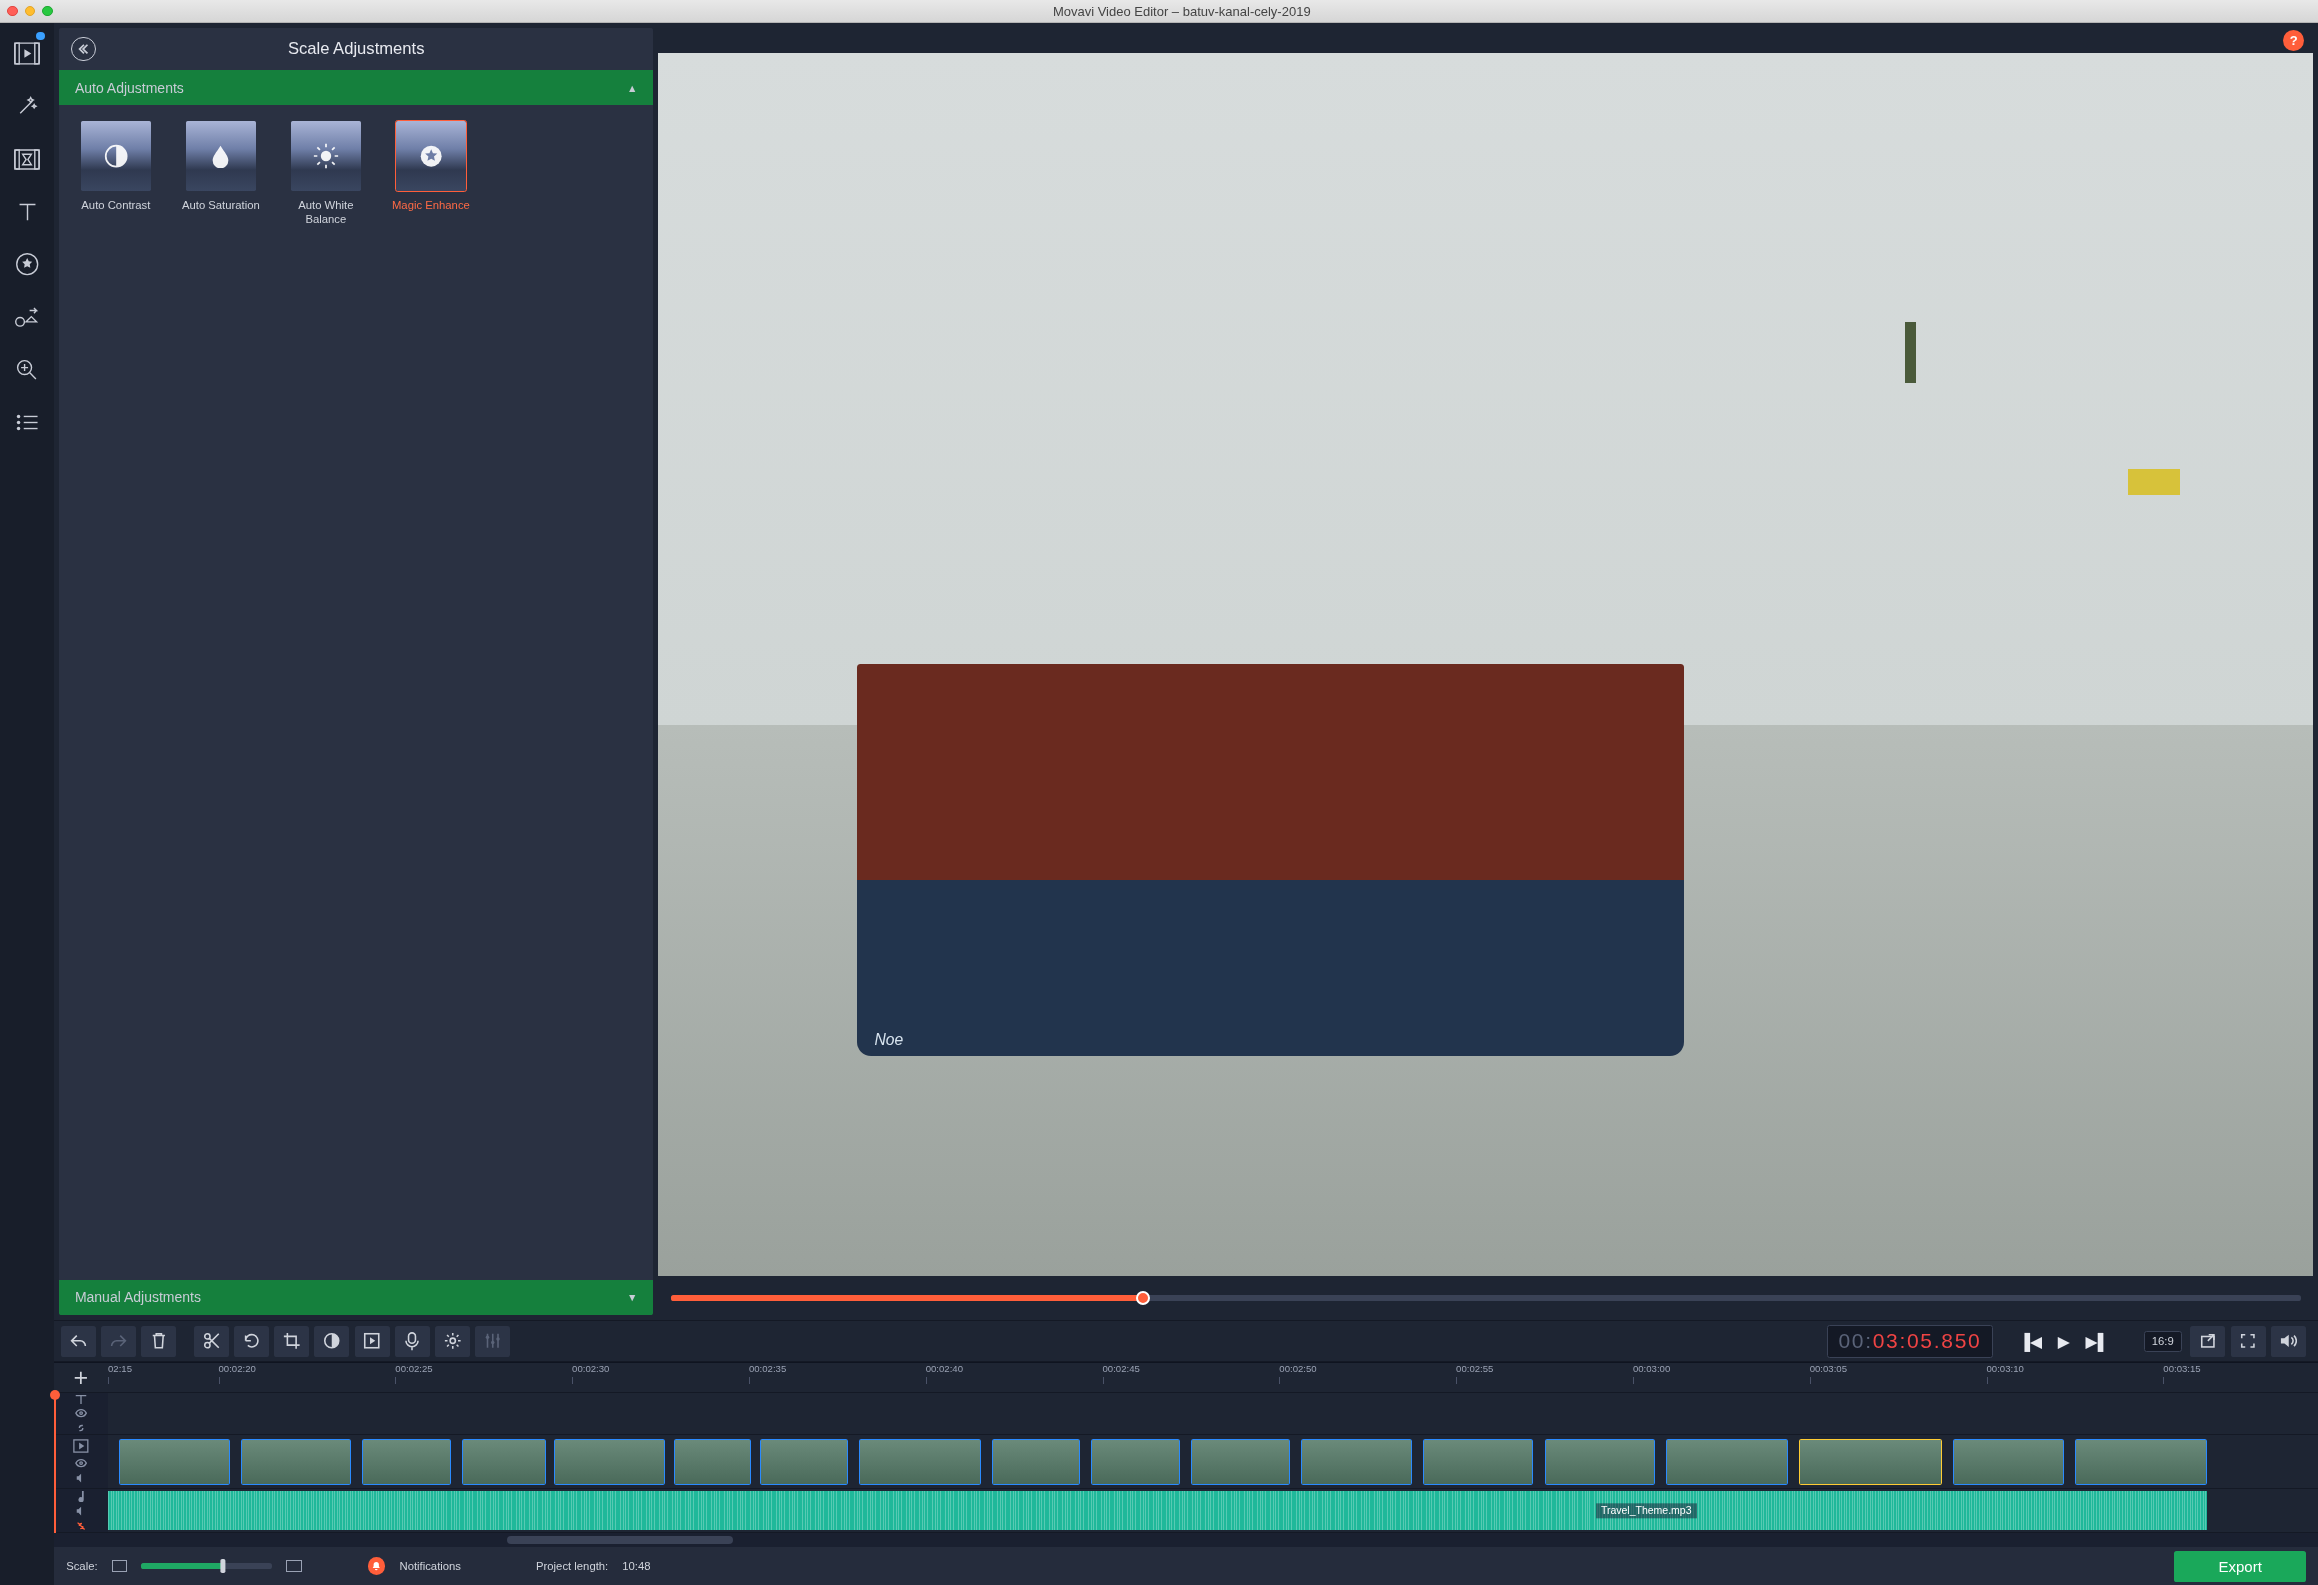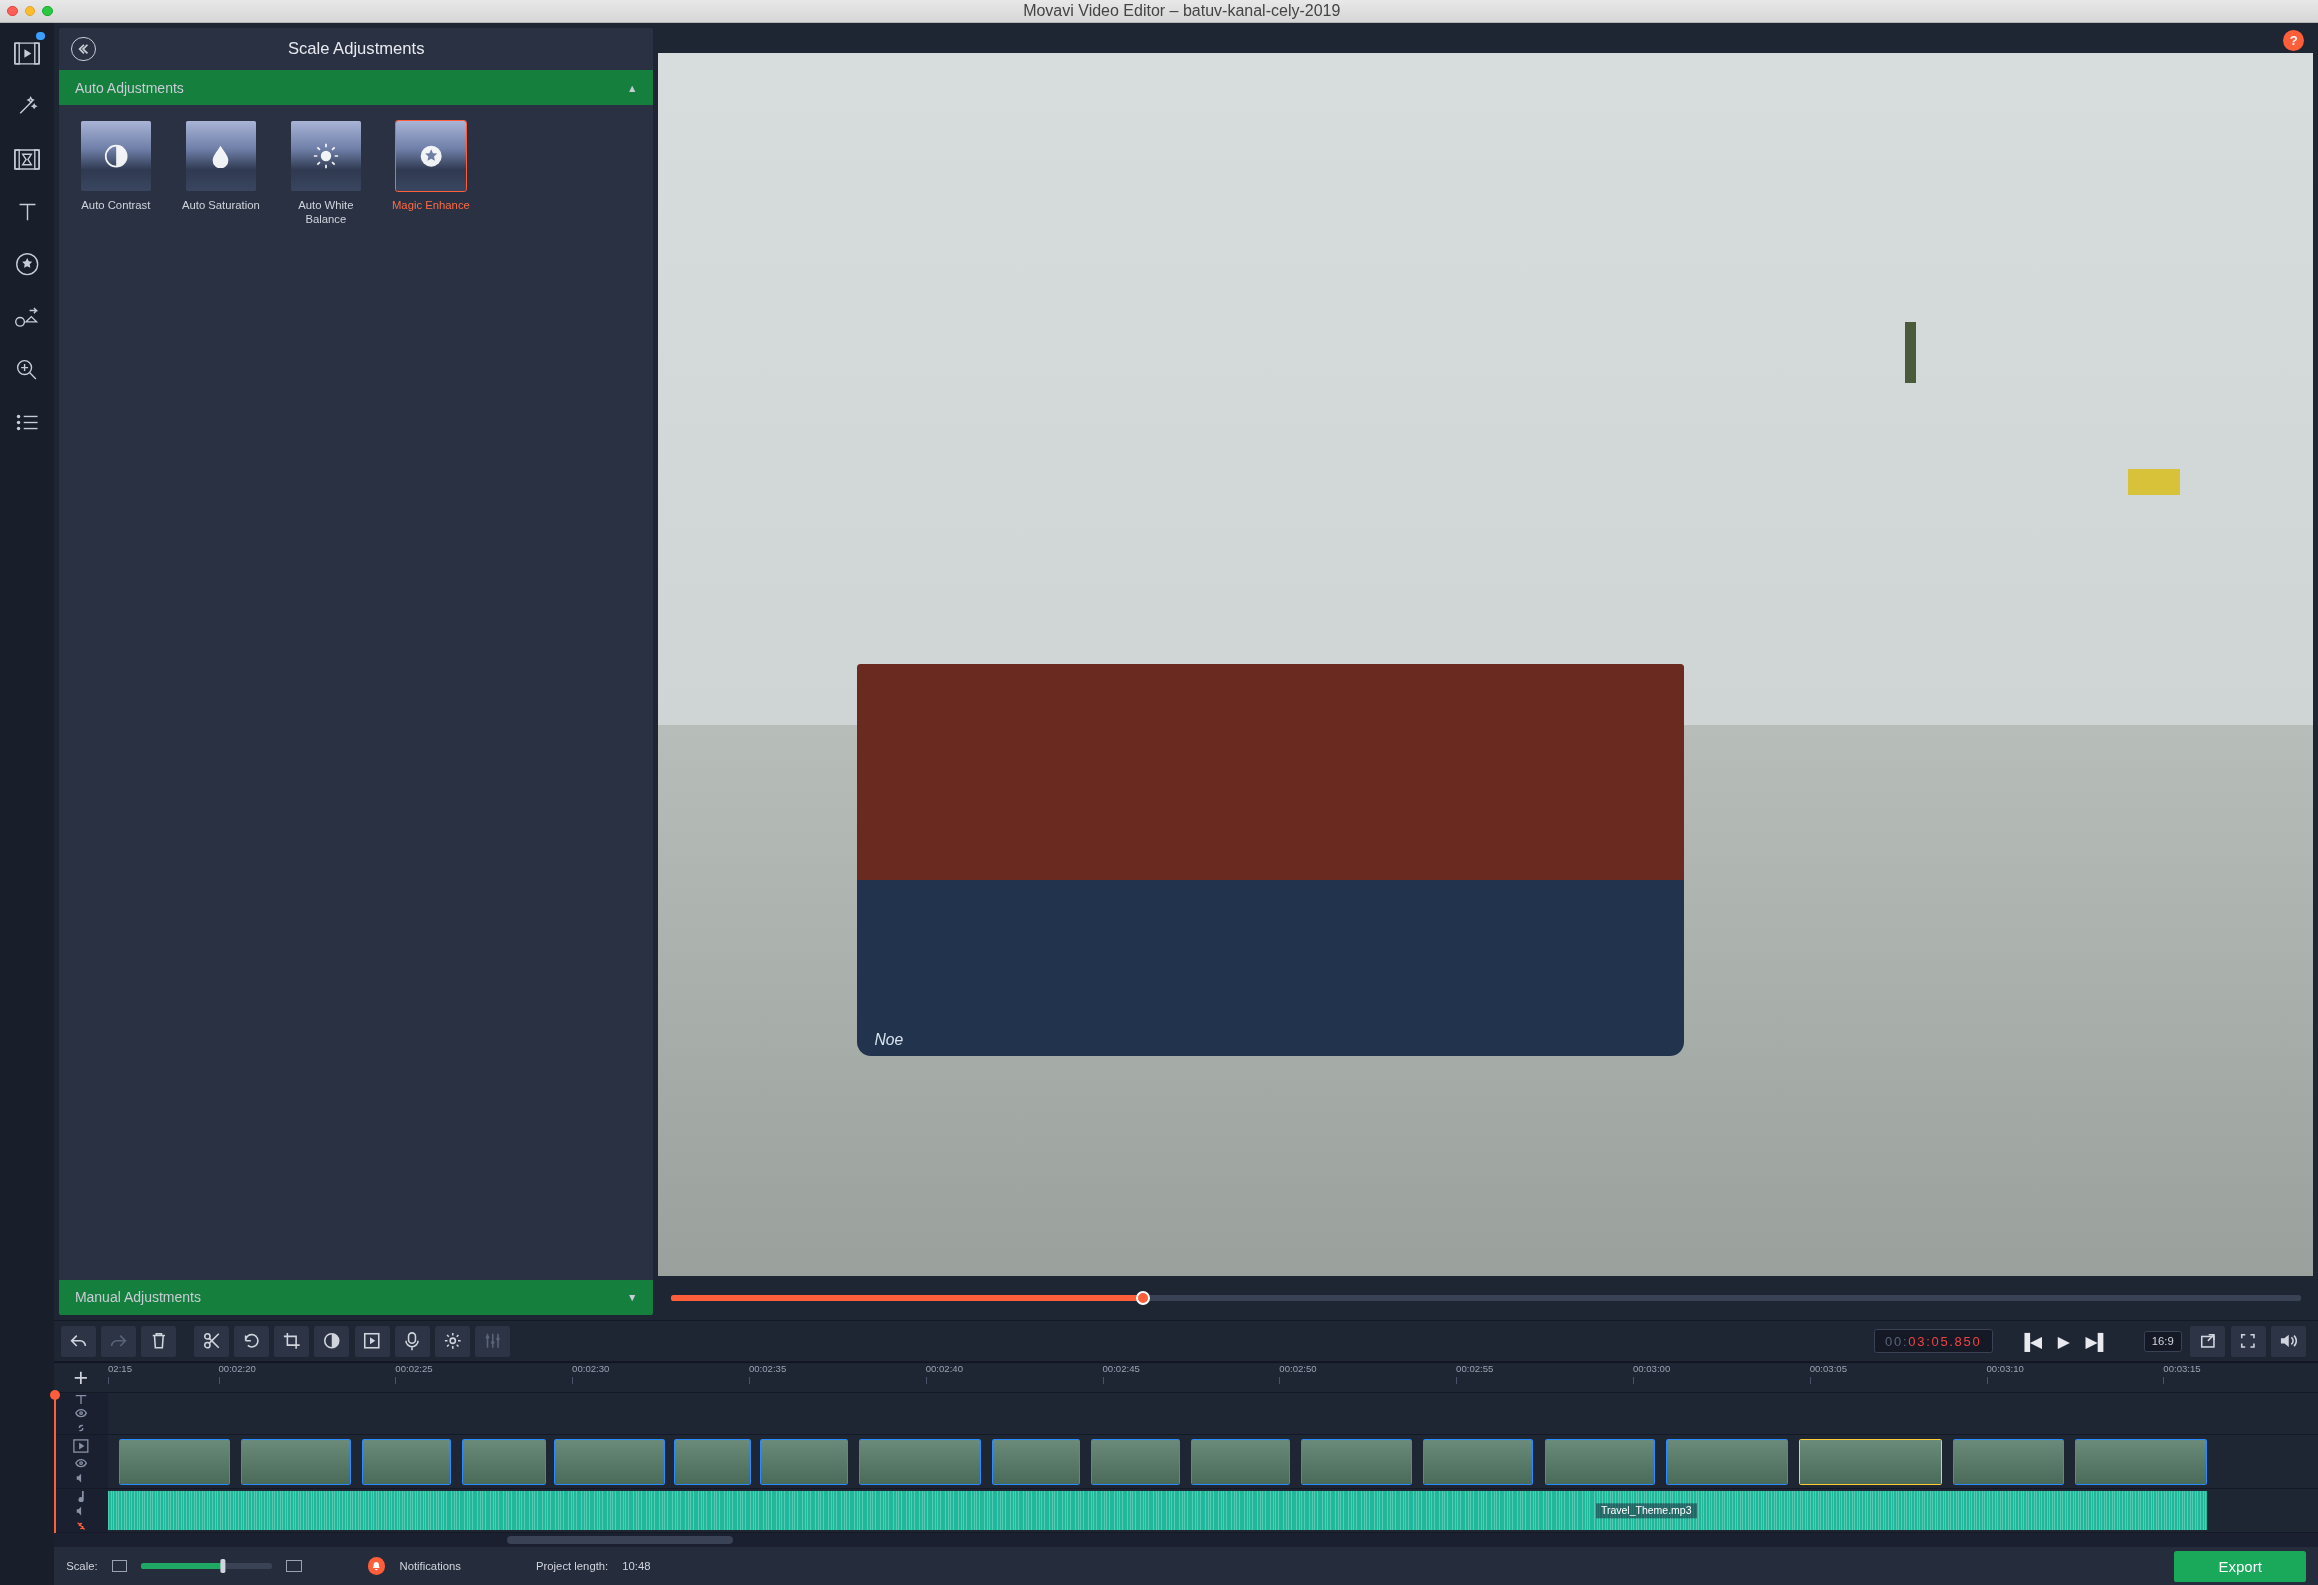--- a/index.html
+++ b/index.html
@@ -4,21 +4,21 @@
 <style>
 * { margin: 0; padding: 0; box-sizing: border-box; font-family: -apple-system, BlinkMacSystemFont, "Segoe UI", Helvetica, Arial, sans-serif; }
 html, body { width: 100%; height: 100%; background: #1e2533; color: #d0d4dc; overflow: hidden; }
 .window { display: flex; flex-direction: column; width: 100%; height: 100%; }
 .titlebar { height: 23px; background: linear-gradient(#e8e8e8,#d6d6d6); display: flex; align-items: center; padding: 0 7px; border-bottom: 0.9px solid #b5b5b5; }
 .traffic { display: flex; gap: 7px; }
 .tdot { width: 10.5px; height: 10.5px; border-radius: 50%; }
 .tdot.red { background: #ff5f57; border: 0.9px solid #e24640; }
 .tdot.yel { background: #ffbd2e; border: 0.9px solid #e1a428; }
 .tdot.grn { background: #28c840; border: 0.9px solid #1fa833; }
-.titletext { flex: 1; text-align: center; font-size: 16px; color: #444; }
+.titletext { flex: 1; text-align: center; font-size: 13px; color: #444; }
 .main-area { flex: 1; display: flex; min-height: 0; }
 
 .rail { width: 54px; background: #181e2a; display: flex; flex-direction: column; align-items: center; padding-top: 5.2px; }
 .rail-item { width: 42px; height: 51px; display: flex; align-items: center; justify-content: center; cursor: pointer; border-radius: 3.5px; margin-bottom: 1.7px; position: relative; }
 .rail-item svg { stroke: #c8ccd6; fill: none; stroke-width: 1.6; }
 .badge-blue { position: absolute; top: 3.5px; right: 3.5px; width: 8.7px; height: 8.7px; border-radius: 50%; background: #3aa0ff; }
 
 .upper { flex: 1; display: flex; min-height: 0; }
 .panel { width: 594px; background: #2a3142; display: flex; flex-direction: column; margin: 5.2px; border-radius: 2.6px; overflow: hidden; }
 .panel-head { height: 42px; display: flex; align-items: center; padding: 0 12.2px; background: #2a3142; }
@@ -49,21 +49,21 @@
 .seek-row { height: 44px; display: flex; align-items: center; padding: 0 12.2px; }
 .seek { flex: 1; height: 5.2px; background: #3a4256; border-radius: 2.6px; position: relative; cursor: pointer; }
 .seek-fill { position: absolute; left: 0; top: 0; bottom: 0; width: 29%; background: #ff5e3a; border-radius: 2.6px; }
 .seek-knob { position: absolute; left: 29%; top: 50%; width: 14px; height: 14px; border-radius: 50%; background: #ff5e3a; border: 2.6px solid #fff; transform: translate(-50%,-50%); }
 
 .midbar { height: 42px; background: #1e2533; display: flex; align-items: center; padding: 0 7px; border-top: 0.9px solid #141925; border-bottom: 0.9px solid #141925; }
 .tbtn { width: 35px; height: 31px; background: #2c3446; border-radius: 2.6px; display: flex; align-items: center; justify-content: center; margin-right: 5.2px; cursor: pointer; }
 .tbtn svg { stroke: #d0d4dc; fill: none; stroke-width: 1.8; }
 .tbtn.disabled svg{stroke:#5a6378;}
 .mid-sp { flex: 1; }
-.tcode { font-family: "Courier New", monospace; font-size: 13px; letter-spacing: 1.7px; border: 0.9px solid #3a4256; padding: 3.5px 10.5px; border-radius: 2.6px; background: #141925; margin-right: 26px; display:flex; }
+.tcode { font-family: "Courier New", monospace; font-size: 21px; letter-spacing: 1.7px; border: 0.9px solid #3a4256; padding: 3.5px 10.5px; border-radius: 2.6px; background: #141925; margin-right: 26px; display:flex; }
 .tc-dim{color:#5a6378;}
 .tc-hot{color:#ef4444;}
 .pctrl { display: flex; gap: 15.7px; margin-right: 35px; }
 .pctrl span{cursor:pointer; color:#e8eaf0; font-size:15.7px;}
 .aspect{border:0.9px solid #3a4256; padding:3.5px 7px; font-size:11.3px; border-radius:2.6px; background:#141925; margin-right:8.7px; cursor:pointer;}
 
 .timeline { background: #1e2533; display: flex; flex-direction: column; border-top: 0.9px solid #0f1420; }
 .ruler { height: 30px; display: flex; position: relative; border-bottom: 0.9px solid #141925; }
 .ruler-add{width:54px; display:flex; align-items:center; justify-content:center; cursor:pointer;}
 .ruler-add svg{stroke:#d0d4dc; stroke-width:2;}

